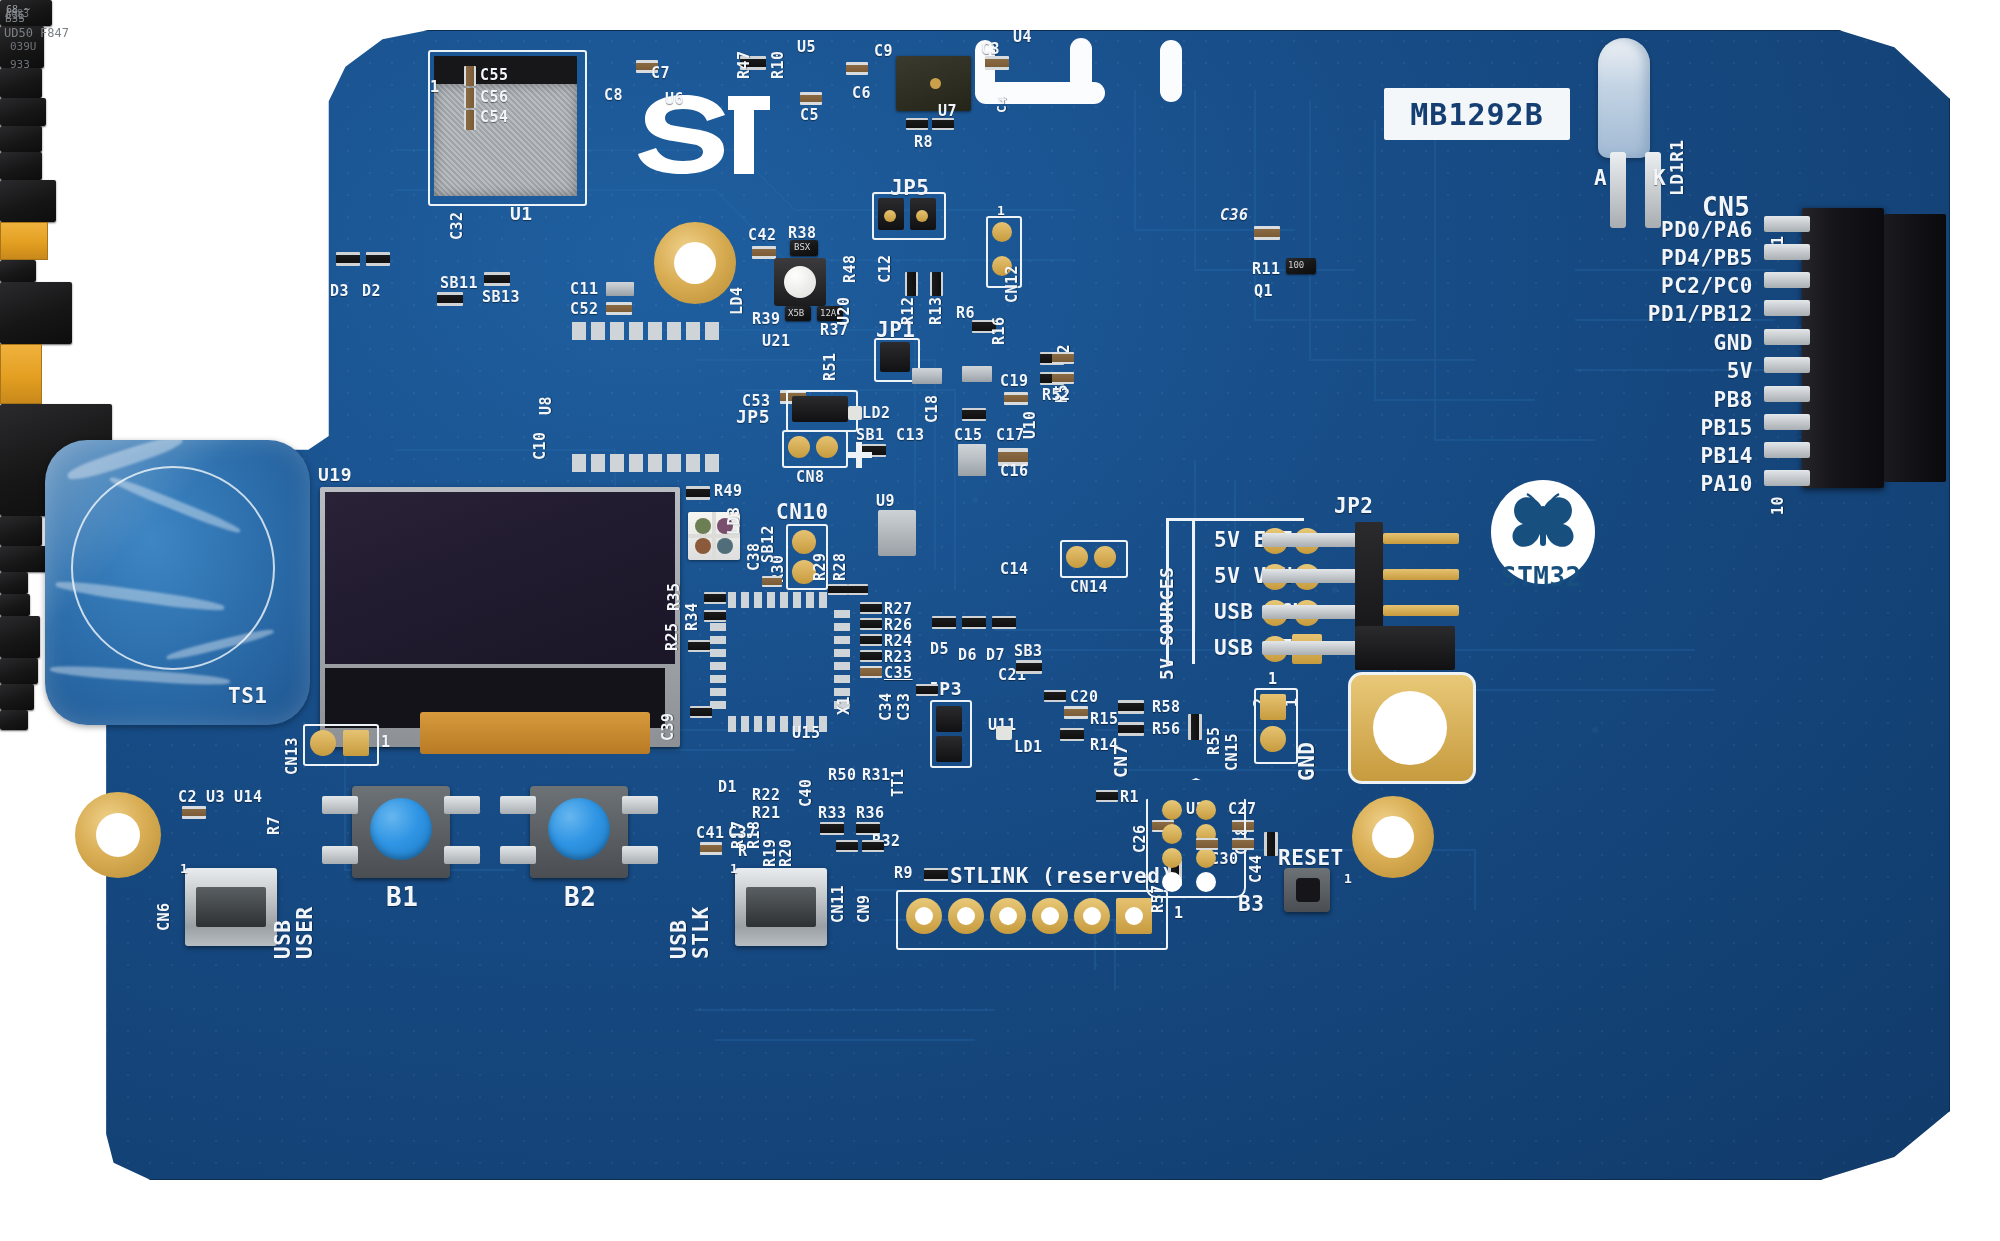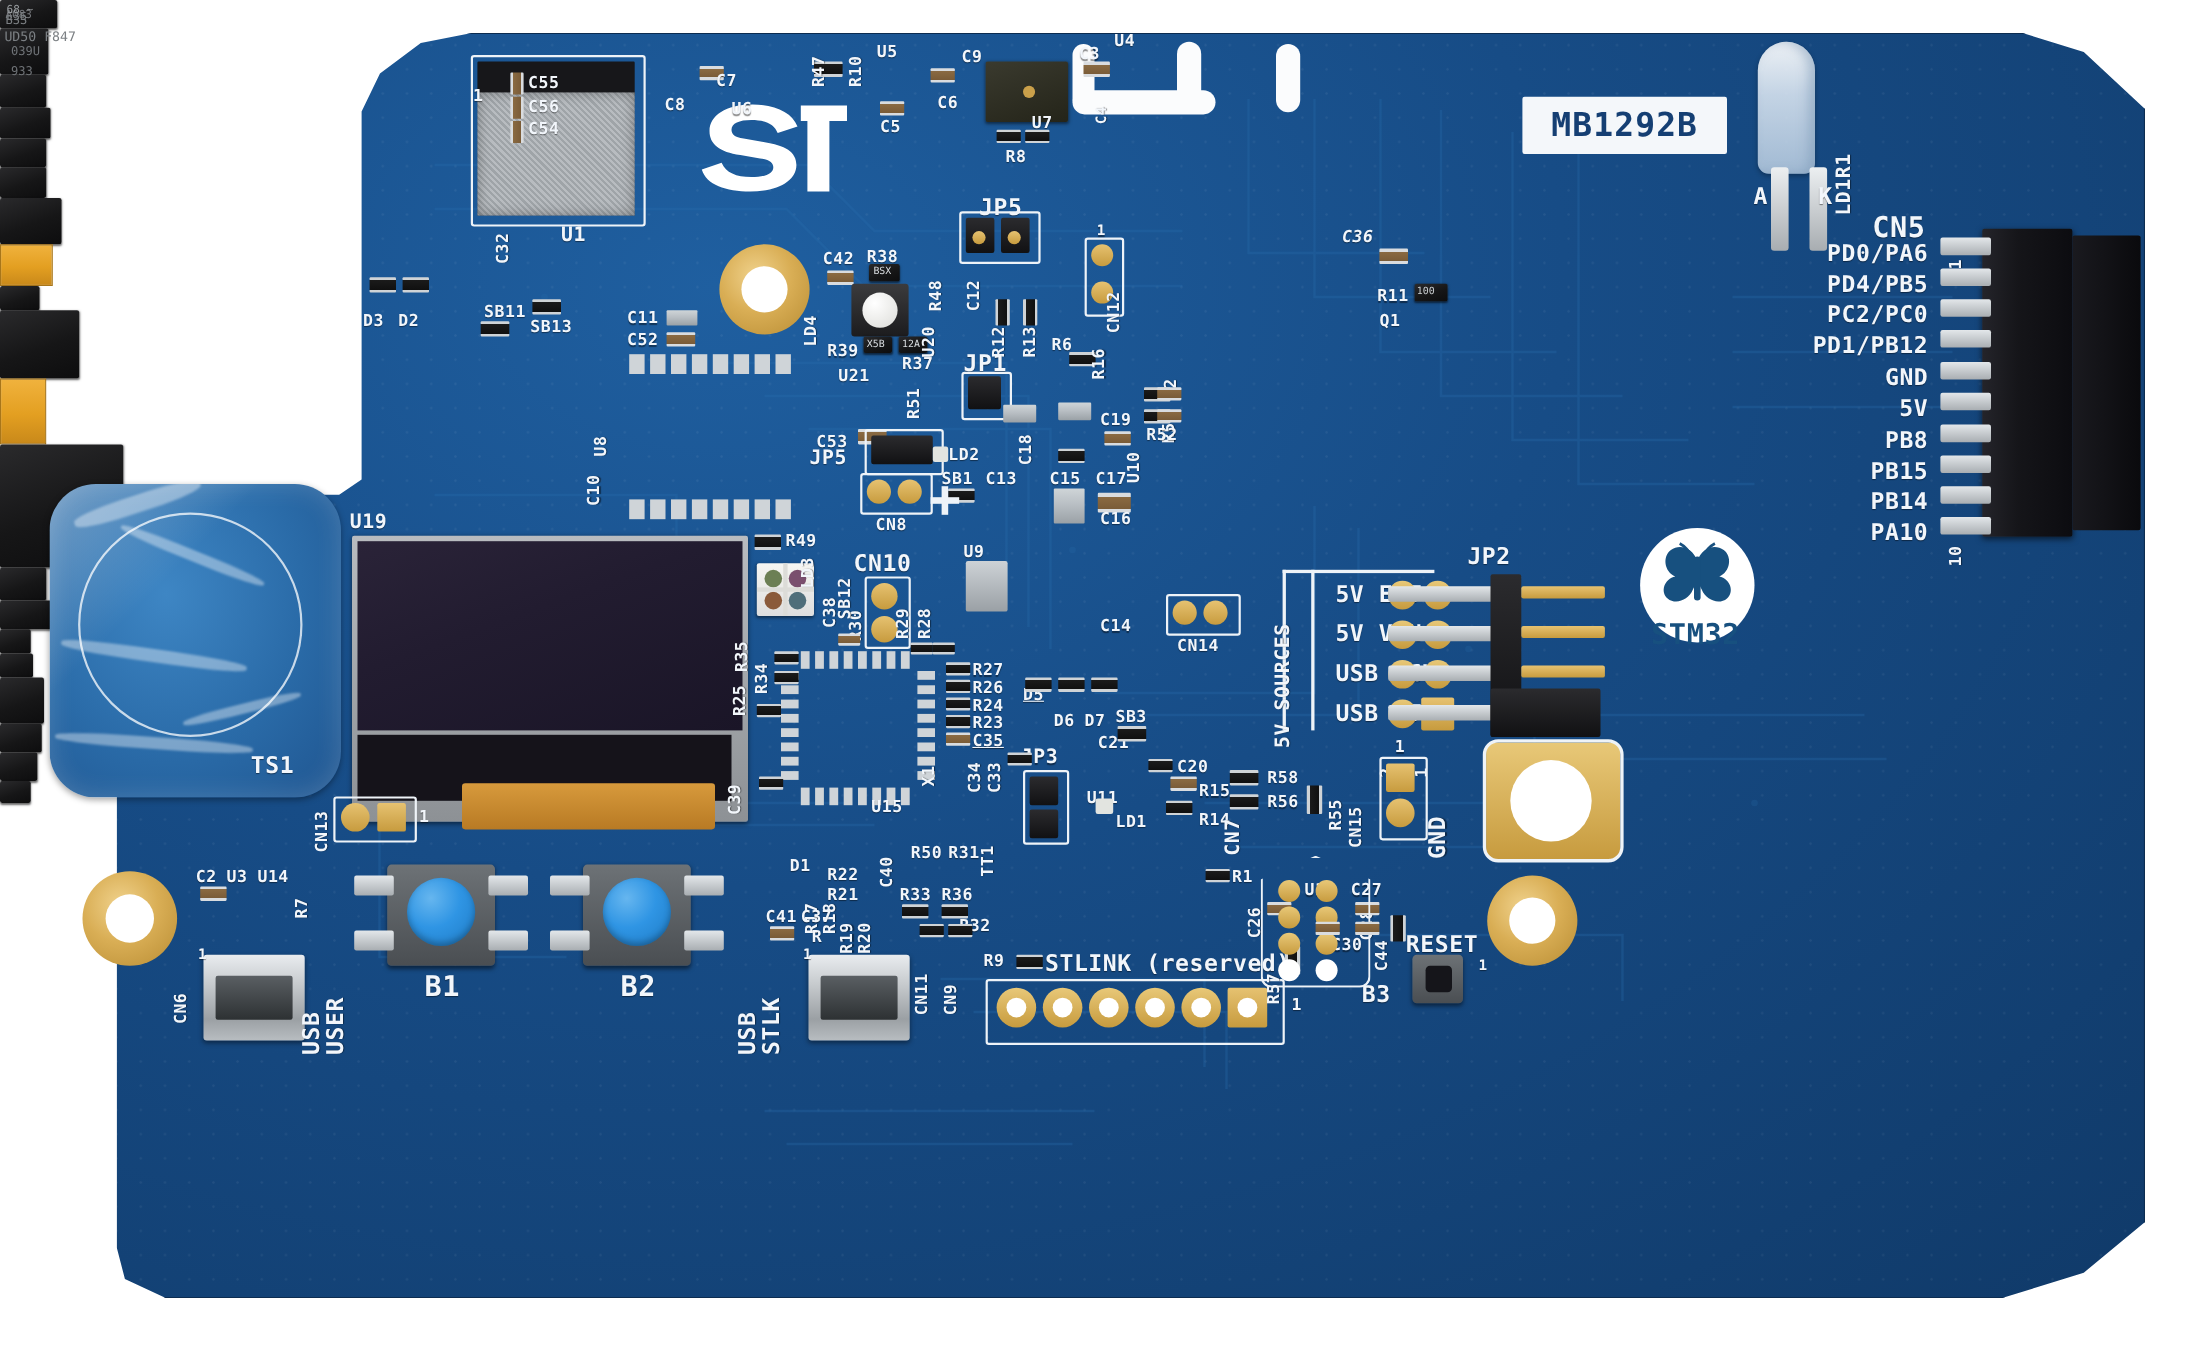--- a/index.html
+++ b/index.html
@@ -597,21 +597,21 @@
   <div class="slk s12" style="left:884px;top:618px;">R26</div>
   <div class="slk s12" style="left:884px;top:634px;">R24</div>
   <div class="slk s12" style="left:884px;top:650px;">R23</div>
   <div class="slk s12" style="left:884px;top:666px;text-decoration:underline;">C35</div>
   <div class="cmp res" style="left:860px;top:602px;width:22px;height:12px;"></div>
   <div class="cmp res" style="left:860px;top:618px;width:22px;height:12px;"></div>
   <div class="cmp res" style="left:860px;top:634px;width:22px;height:12px;"></div>
   <div class="cmp res" style="left:860px;top:650px;width:22px;height:12px;"></div>
   <div class="cmp cap" style="left:860px;top:666px;width:22px;height:12px;"></div>
 
-  <div class="slk s12" style="left:930px;top:624px;text-decoration:underline;">D5</div>
+  <div class="slk s12" style="left:930px;top:642px;">D5</div>
   <div class="slk s12" style="left:958px;top:648px;">D6</div>
   <div class="slk s12" style="left:986px;top:648px;">D7</div>
   <div class="cmp res" style="left:932px;top:616px;width:24px;height:13px;"></div>
   <div class="cmp res" style="left:962px;top:616px;width:24px;height:13px;"></div>
   <div class="cmp res" style="left:992px;top:616px;width:24px;height:13px;"></div>
   <div class="slk s12" style="left:998px;top:668px;">C21</div>
   <div class="slk s12" style="left:1014px;top:644px;">SB3</div>
   <div class="cmp res" style="left:1016px;top:660px;width:26px;height:14px;"></div>
 
   <div class="ic" style="left:862px;top:672px;width:42px;height:30px;"></div>

